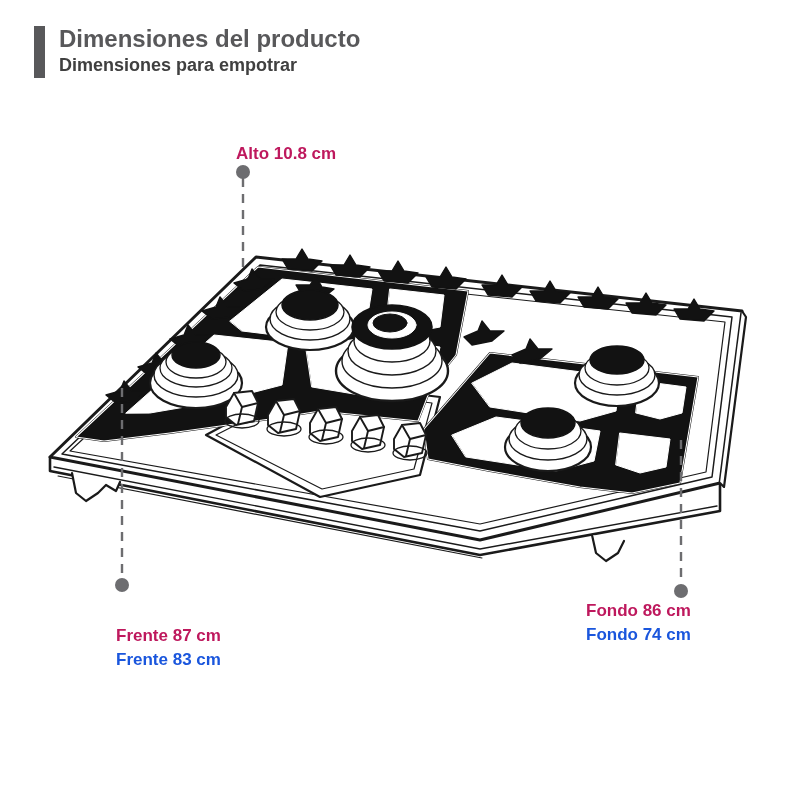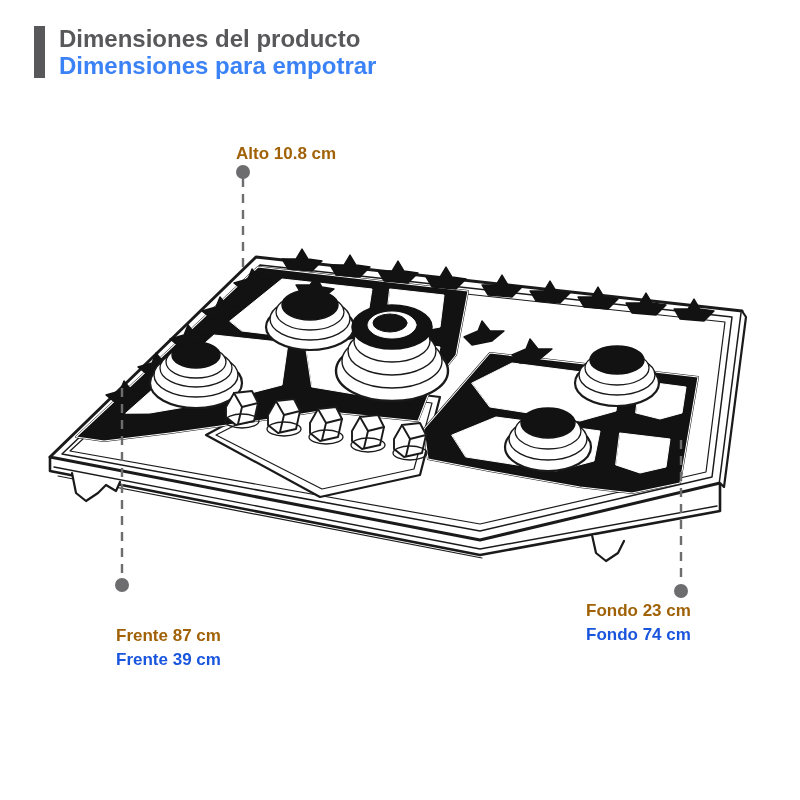--- a/index.html
+++ b/index.html
@@ -44,36 +44,36 @@
     justify-content: flex-start;
   }
   .header-line1 {
     font-size: 24px;
     font-weight: bold;
     color: #58585a;
     line-height: 26px;
     white-space: nowrap;
   }
   .header-line2 {
-    font-size: 24px;
-    font-weight: bold;
-    color: #3b82f6;
+    font-size: 18px;
+    font-weight: bold;
+    color: #404040;
     line-height: 27px;
     white-space: nowrap;
   }
 
   
   .dim-label {
     position: absolute;
     white-space: nowrap;
   }
   .dim-primary {
     font-size: 17px;
     font-weight: bold;
-    color: #a16207;
+    color: #be185d;
     line-height: 24px;
   }
   .dim-secondary {
     font-size: 17px;
     font-weight: bold;
     color: #1a56dd;
     line-height: 24px;
   }
 
   #label-alto      { left: 236px; top: 142px; }
@@ -272,21 +272,21 @@
     </g>
     <circle cx="681" cy="591" r="7" fill="#6d6d70" stroke="none"></circle>
   </svg>
 
   <div class="dim-label" id="label-alto">
     <div class="dim-primary">Alto 10.8 cm</div>
   </div>
 
   <div class="dim-label" id="label-frente">
     <div class="dim-primary">Frente 87 cm</div>
-    <div class="dim-secondary">Frente 39 cm</div>
+    <div class="dim-secondary">Frente 83 cm</div>
   </div>
 
   <div class="dim-label" id="label-fondo">
-    <div class="dim-primary">Fondo 23 cm</div>
+    <div class="dim-primary">Fondo 86 cm</div>
     <div class="dim-secondary">Fondo 74 cm</div>
   </div>
 
 </div>
 
 </body></html>

